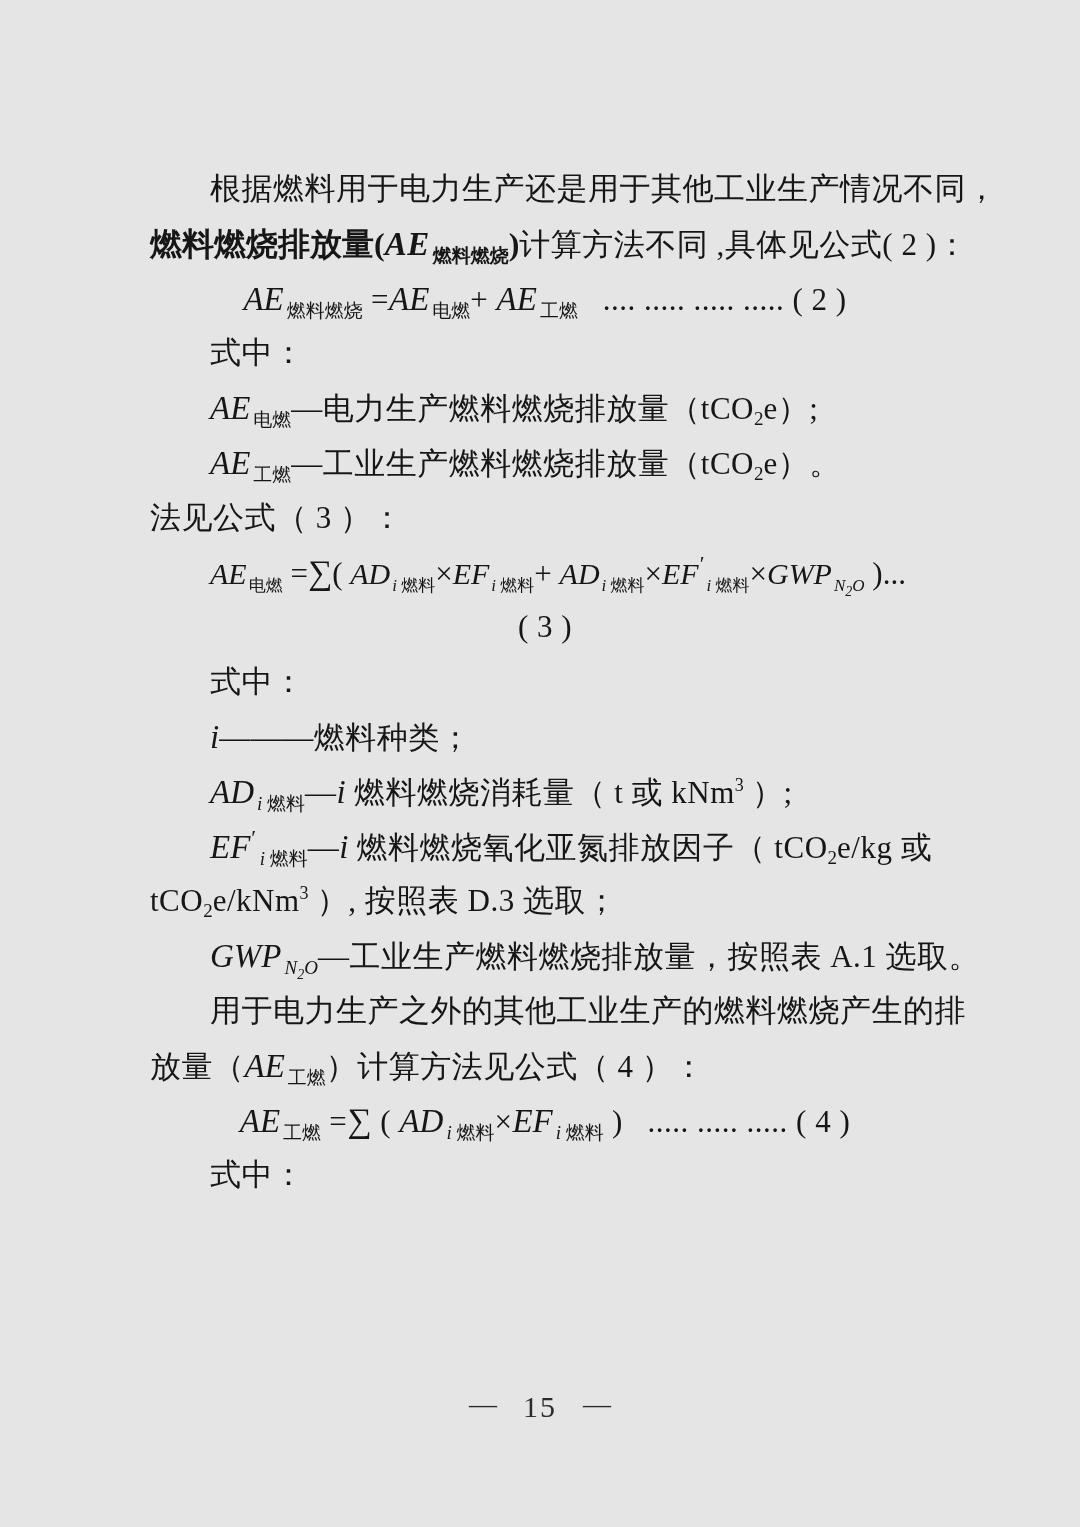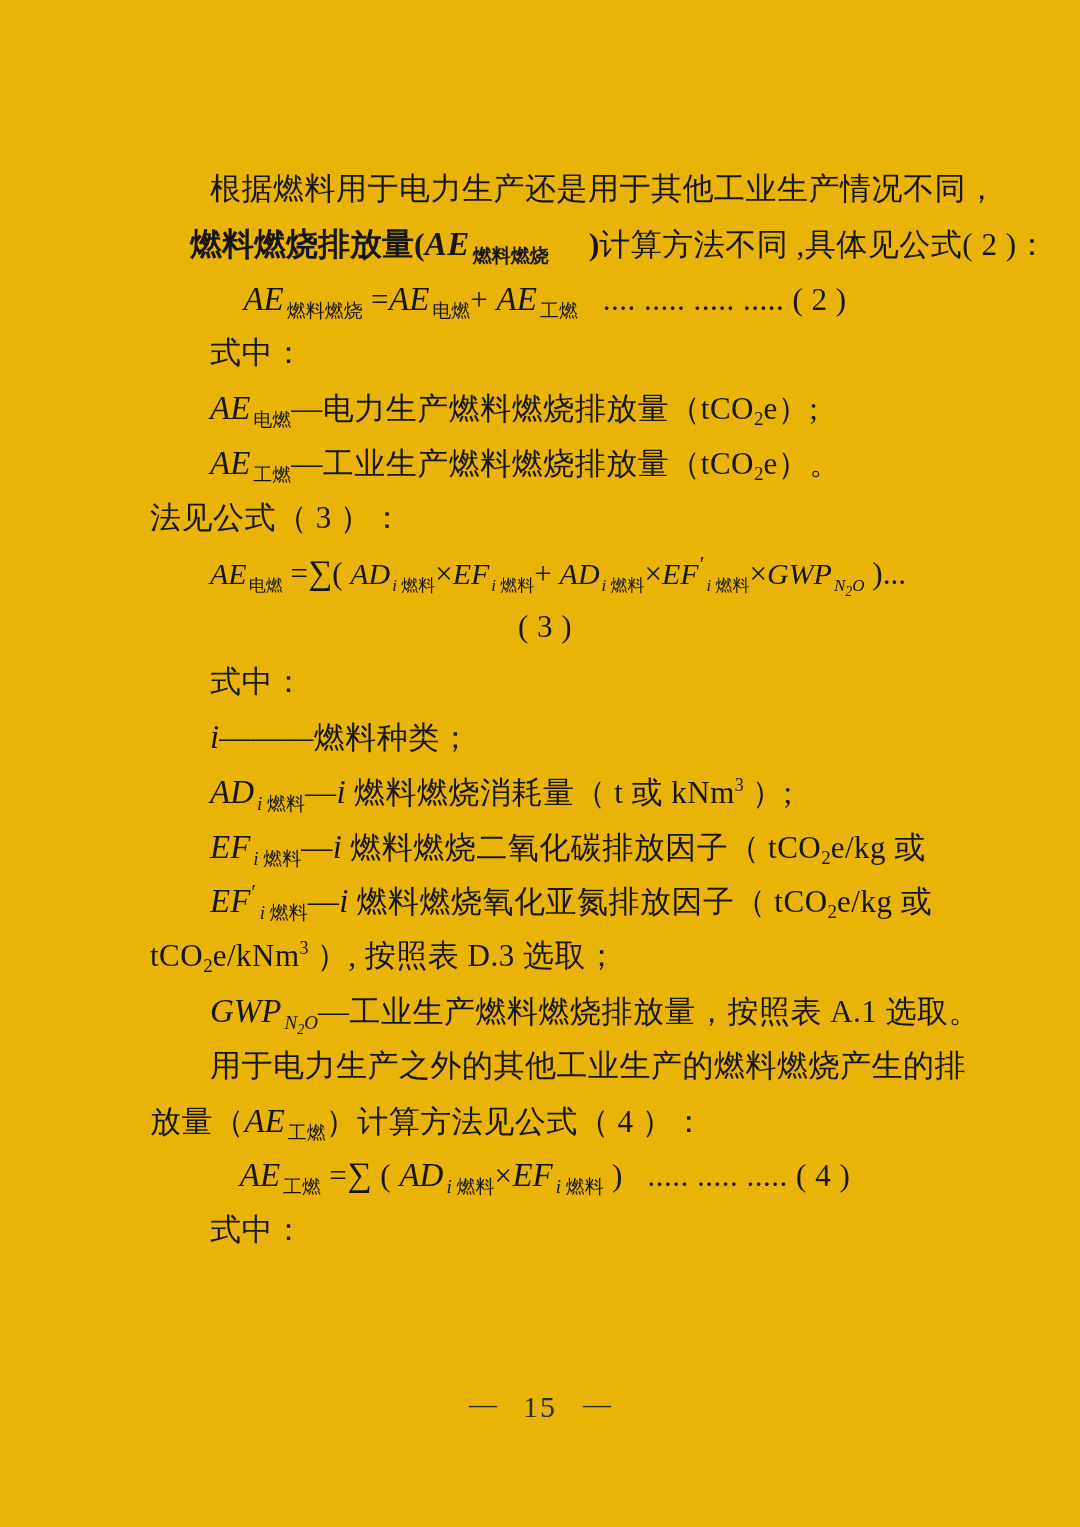--- a/index.html
+++ b/index.html
@@ -1,37 +1,37 @@
 <!DOCTYPE html>
 <html><head>
 <meta charset="utf-8">
 <style>
   html,body{margin:0;padding:0;background:#ffffff;}
   .page{
     position:relative;
     width:1080px;height:1527px;
-    background:#eab308;
+    background:#e5e5e5;
     font-family:"Liberation Serif","DejaVu Serif",serif;
     color:#161616;
     overflow:hidden;
   }
   .content{
     position:absolute;left:150px;top:162px;width:790px;
   }
   .ln{
     height:54.8px;line-height:54.8px;
     font-size:31px;
     white-space:pre;
     letter-spacing:0.5px;
   }
   .ind{text-indent:60px;}
   .rt{text-align:center;}
   .v{font-style:italic;font-size:33px;letter-spacing:0;}
   .vb{font-style:italic;font-weight:bold;font-size:33px;}
-  .bld{font-weight:bold;font-size:32px;letter-spacing:0;margin-left:40px;}
+  .bld{font-weight:bold;font-size:32px;letter-spacing:0;}
   .sb{font-size:19px;position:relative;top:7px;margin-left:3px;letter-spacing:0;margin-top:15px;}
   .sbi{font-style:italic;}
   .sbb{font-weight:bold;}
   .s2{font-size:19px;position:relative;top:6px;letter-spacing:0;}
   .sp{font-size:18px;position:relative;top:-12px;letter-spacing:0;}
   .ss{font-size:14px;position:relative;top:5px;}
   .prime{font-size:22px;position:relative;top:-13px;margin-left:1px;}
   .sum{font-size:34px;}
   .f3 .v{font-size:30px;}
   .f3 .sb{font-size:17px;margin-left:2px;}
@@ -67,21 +67,20 @@
     <div class="ln ind f3"><span class="v">AE</span><span class="sb">电燃</span><span> =</span><span class="sum">∑</span><span>( </span><span class="v">AD</span><span class="sb"><span class="sbi">i</span><span> 燃料</span></span><span>×</span><span class="v">EF</span><span class="sb"><span class="sbi">i</span><span> 燃料</span></span><span>+ </span><span class="v">AD</span><span class="sb"><span class="sbi">i</span><span> 燃料</span></span><span>×</span><span class="v">EF</span><span class="prime">′</span><span class="sb"><span class="sbi">i</span><span> 燃料</span></span><span>×</span><span class="v">GWP</span><span class="sb sbi"><span>N</span><span class="ss">2</span><span>O</span></span><span> )...</span></div>
 
     <div class="ln rt"><span>( 3 )</span></div>
 
     <div class="ln ind"><span>式中：</span></div>
 
     <div class="ln ind"><span class="v">i</span><span>———燃料种类；</span></div>
 
     <div class="ln ind"><span class="v">AD</span><span class="sb"><span class="sbi">i</span><span> 燃料</span></span><span>—</span><span class="v">i</span><span> 燃料燃烧消耗量（ t 或 kNm</span><span class="sp">3</span><span> ）;</span></div>
 
-    <div class="ln ind"><span class="v">EF</span><span class="sb"><span class="sbi">i</span><span> 燃料</span></span><span>—</span><span class="v">i</span><span> 燃料燃烧二氧化碳排放因子（ tCO</span><span class="s2">2</span><span>e/kg 或</span></div>
 
 
     <div class="ln ind"><span class="v">EF</span><span class="prime">′</span><span class="sb"><span class="sbi">i</span><span> 燃料</span></span><span>—</span><span class="v">i</span><span> 燃料燃烧氧化亚氮排放因子（ tCO</span><span class="s2">2</span><span>e/kg 或</span></div>
 
     <div class="ln"><span>tCO</span><span class="s2">2</span><span>e/kNm</span><span class="sp">3</span><span> ）, 按照表 D.3 选取；</span></div>
 
     <div class="ln ind"><span class="v">GWP</span><span class="sb sbi"><span>N</span><span class="ss">2</span><span>O</span></span><span>—工业生产燃料燃烧排放量，按照表 A.1 选取。</span></div>
 
     <div class="ln ind"><span>用于电力生产之外的其他工业生产的燃料燃烧产生的排</span></div>
 

